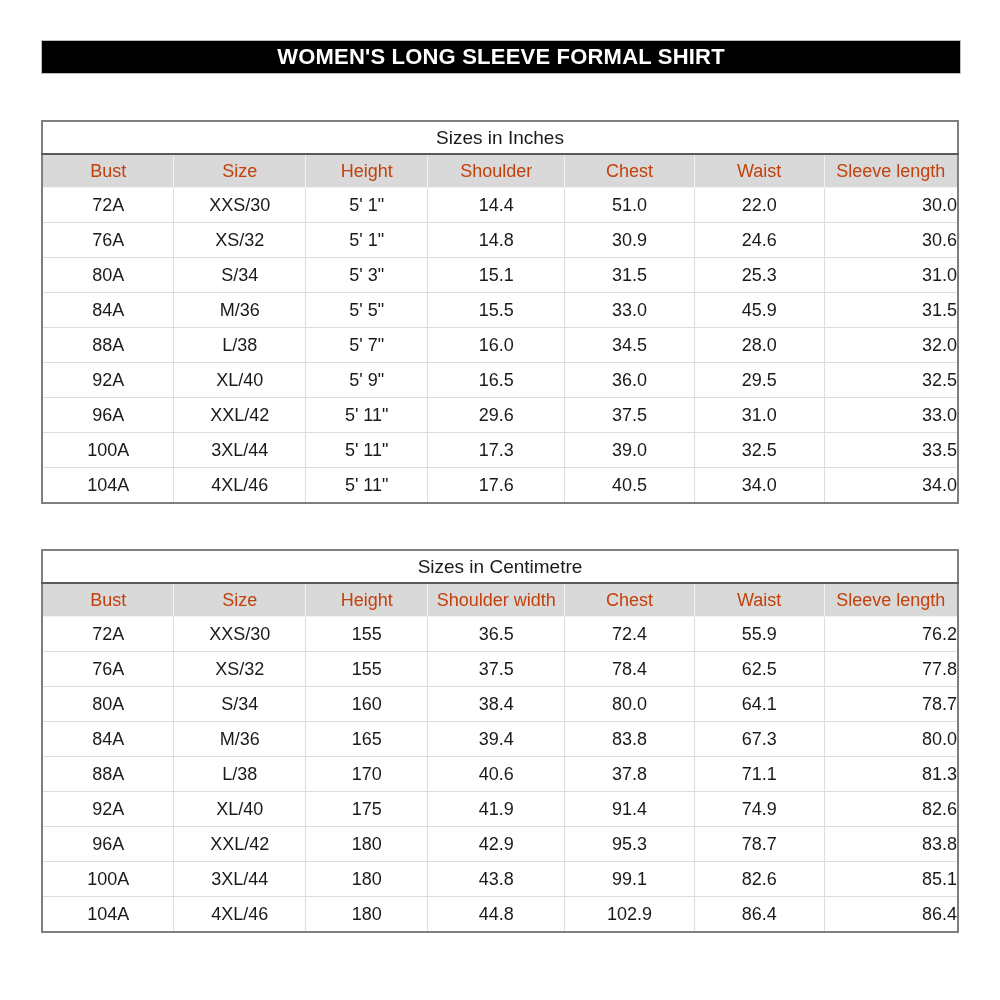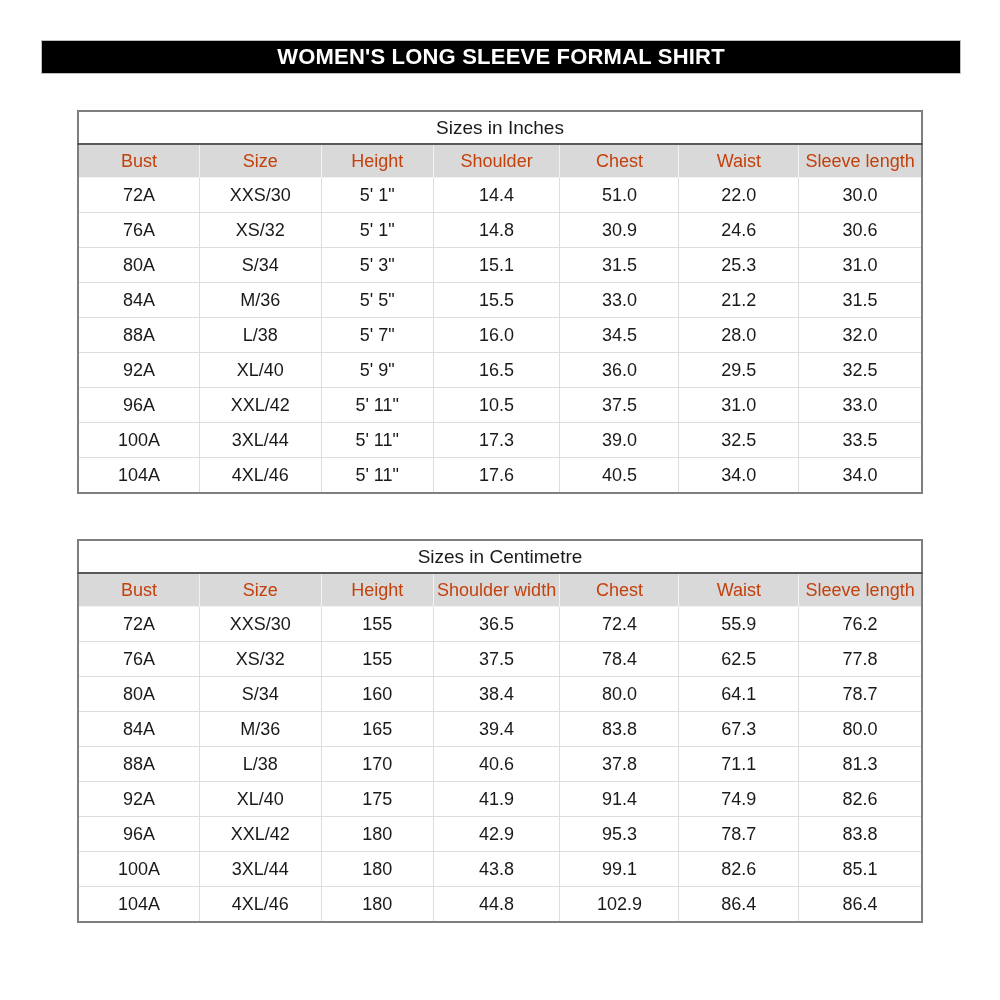--- a/index.html
+++ b/index.html
@@ -25,22 +25,22 @@
     justify-content: center;
   }
   .title-bar span {
     color: var(--title-bar-text, #ffffff);
     font-size: 22px;
     font-weight: 700;
     letter-spacing: 0.2px;
     white-space: nowrap;
   }
   table.size-table {
-    width: 846px;
-    margin: 36px auto 0 auto;
+    width: 918px;
+    margin: 46px auto 0 auto;
     border-collapse: collapse;
     table-layout: fixed;
     border: 2px solid var(--table-border, #7f7f7f);
     font-size: 18px;
   }
   table.size-table.second {
     margin-top: 45px;
     padding-left: 8px;
   }
   table.size-table td, table.size-table th {
@@ -65,21 +65,21 @@
     color: #c2410c;
   }
   tr.header-row th:first-child { border-left: none; }
   tbody td {
     height: 34px;
     background: #ffffff;
     border: 1px solid var(--cell-border, #e0e0e0);
   }
   tbody tr:last-child td { border-bottom: none; }
   tbody td:first-child { border-left: none; }
-  tbody td:last-child { border-right: none; }
+  tbody td:last-child { border-right: none; text-align: right; }
 </style>
 </head>
 <body>
 
 <div class="page">
 
   <div class="title-bar">
     <span>WOMEN'S LONG SLEEVE FORMAL SHIRT</span>
   </div>
 
@@ -134,21 +134,21 @@
           <td>31.5</td>
           <td>25.3</td>
           <td>31.0</td>
         </tr>
         <tr>
           <td>84A</td>
           <td>M/36</td>
           <td>5' 5"</td>
           <td>15.5</td>
           <td>33.0</td>
-          <td>21.2</td>
+          <td>45.9</td>
           <td>31.5</td>
         </tr>
         <tr>
           <td>88A</td>
           <td>L/38</td>
           <td>5' 7"</td>
           <td>16.0</td>
           <td>34.5</td>
           <td>28.0</td>
           <td>32.0</td>
@@ -159,21 +159,21 @@
           <td>5' 9"</td>
           <td>16.5</td>
           <td>36.0</td>
           <td>29.5</td>
           <td>32.5</td>
         </tr>
         <tr>
           <td>96A</td>
           <td>XXL/42</td>
           <td>5' 11"</td>
-          <td>10.5</td>
+          <td>29.6</td>
           <td>37.5</td>
           <td>31.0</td>
           <td>33.0</td>
         </tr>
         <tr>
           <td>100A</td>
           <td>3XL/44</td>
           <td>5' 11"</td>
           <td>17.3</td>
           <td>39.0</td>

